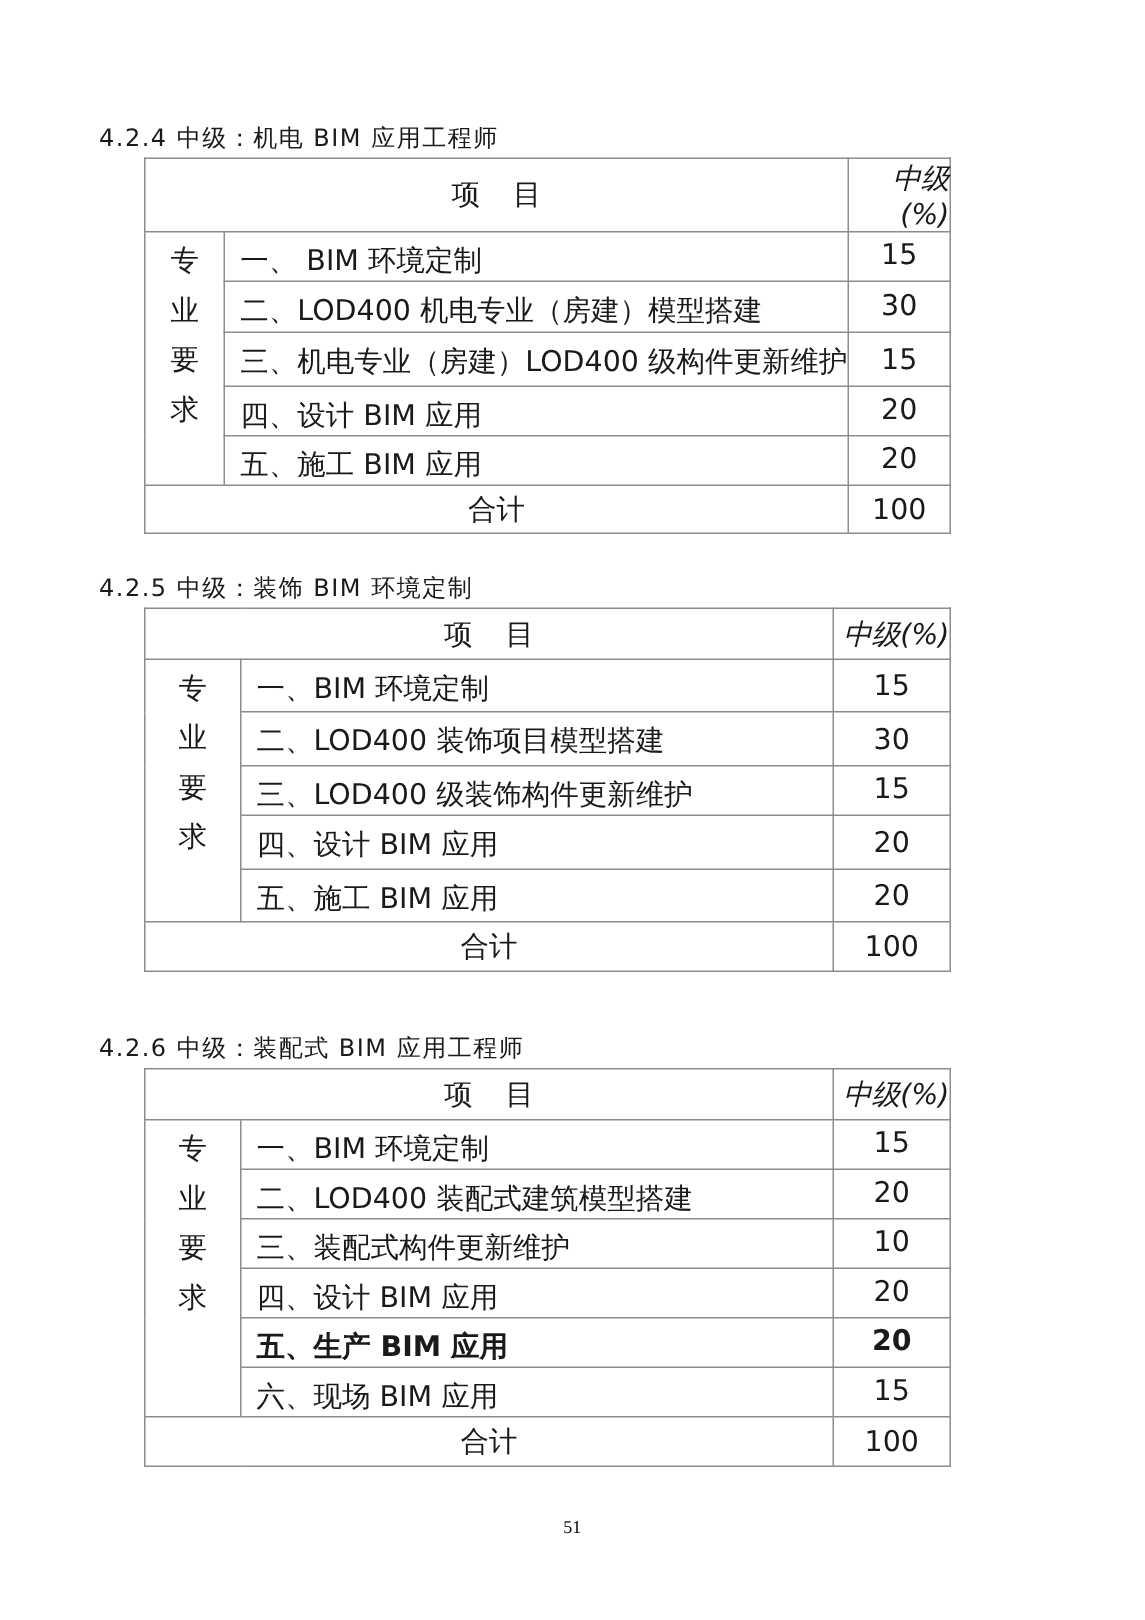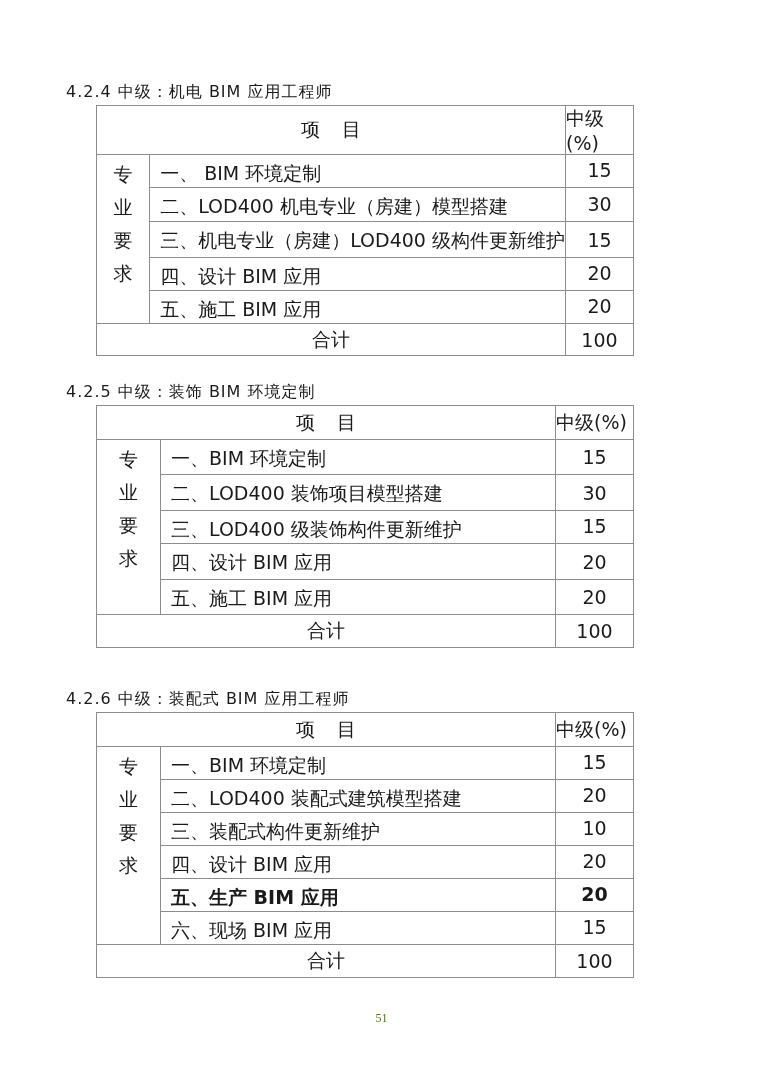--- a/index.html
+++ b/index.html
@@ -3,32 +3,32 @@
 <meta charset="utf-8">
 <style>
   html, body { margin: 0; padding: 0; background: #ffffff; }
   body { width: 763px; height: 1080px; position: relative; overflow: hidden;
          font-family: "DejaVu Sans", sans-serif; color: #1a1a1a; }
   .section-title { position: absolute; left: 66px; font-size: 16px; letter-spacing: 1px; white-space: nowrap; }
   table.score { position: absolute; left: 96px; width: 538px; border-collapse: collapse; font-size: 19px; }
   table.score td { border: 1px solid #8c8c8c; padding: 0; }
   td.hdr-item { text-align: center; }
   td.hdr-item span { letter-spacing: 22px; padding-left: 22px; }
-  td.hdr-pct { text-align: left; width: 77px; }
+  td.hdr-pct { text-align: right; width: 77px; font-style: italic; }
   td.cat { width: 63px; text-align: center; vertical-align: top; }
   td.cat .cat-chars { display: flex; flex-direction: column; align-items: center; padding-top: 8px; }
   td.cat .cat-chars span { display: block; height: 33px; line-height: 22px; }
   td.item { padding-left: 10px !important; vertical-align: top; margin-top: 36px; }
   td.item span { display: block; padding-top: 6px; white-space: nowrap; }
   td.val { text-align: center; vertical-align: bottom; }
   td.val span { display: block; padding-bottom: 6px; }
   td.total-label { text-align: center; }
   td.total-val { text-align: center; }
   .page-number { position: absolute; left: 0; width: 763px; top: 1011px; text-align: center;
-                 font-family: "Liberation Serif", serif; font-size: 12px; color: #4d7c0f; }
+                 font-family: "Liberation Serif", serif; font-size: 12px; color: #000000; }
 </style>
 </head>
 <body>
 
 <div class="section-title" style="top:82px;">4.2.4 中级：机电 BIM 应用工程师</div>
 <table class="score" style="top:105px;">
   <tbody>
       <tr style="height:35px;">
     <td class="hdr-item" colspan="2"><span>项目</span></td>
     <td class="hdr-pct">中级(%)</td>

